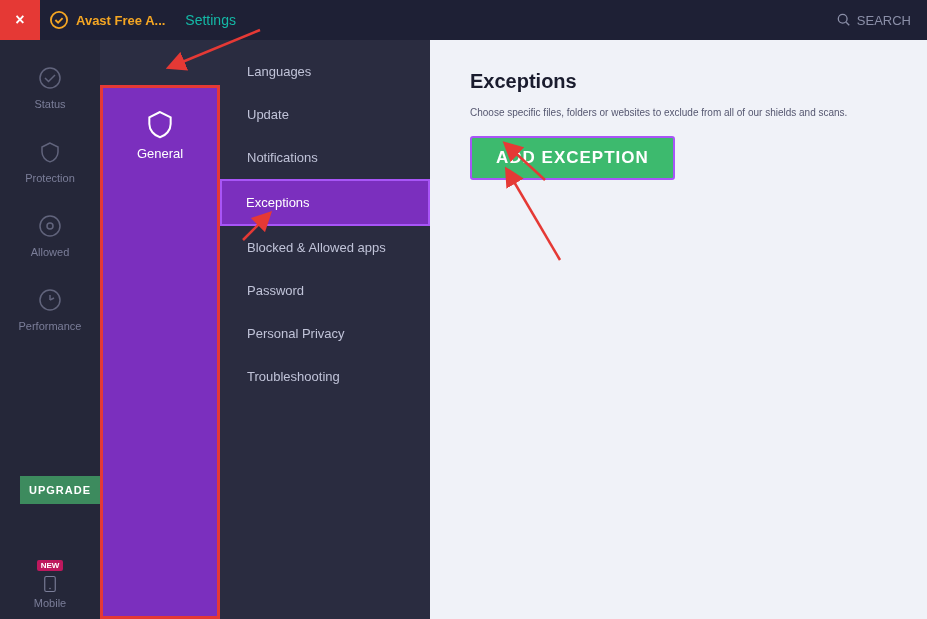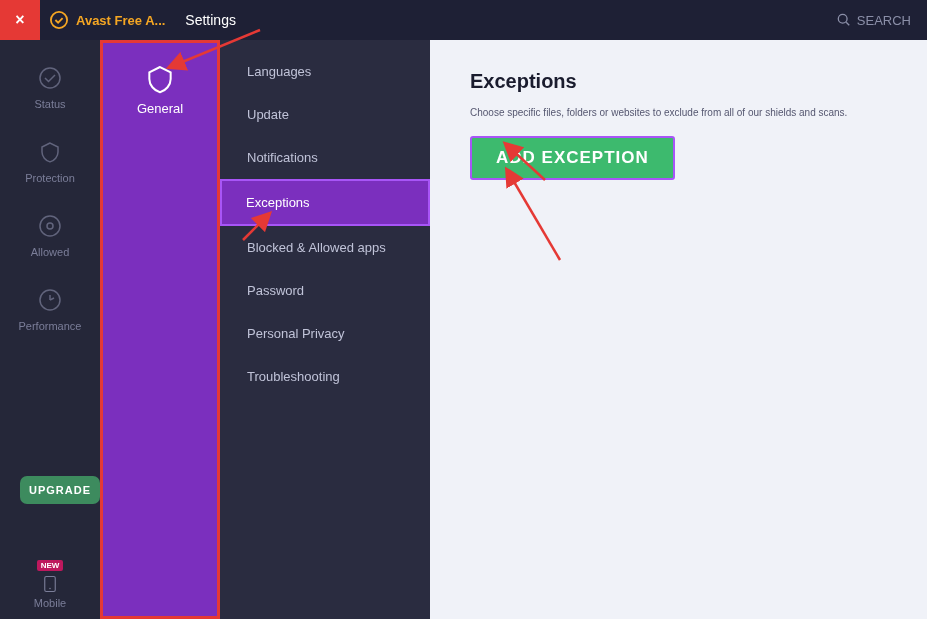--- a/index.html
+++ b/index.html
@@ -35,21 +35,21 @@
     .title-bar-logo {
       display: flex;
       align-items: center;
       gap: 8px;
       padding: 0 10px;
       color: #f5a623;
       font-size: 13px;
       font-weight: bold;
     }
     .title-bar-title {
-      color: #ffffff;
+      color: #14b8a6;
       font-size: 14px;
       padding-left: 10px;
     }
     .title-bar-search {
       position: absolute;
       right: 16px;
       display: flex;
       align-items: center;
       gap: 6px;
       color: #8b8fa8;
@@ -97,21 +97,21 @@
     .sidebar-upgrade {
       position: absolute;
       bottom: 55px;
       left: 10px;
       right: 10px;
     }
     .upgrade-btn {
       background: #3d8b5e;
       color: white;
       border: none;
-      border-radius: 7px;
+      border-radius: 0;
       padding: 8px 0;
       width: 80px;
       font-size: 11px;
       font-weight: bold;
       cursor: pointer;
       letter-spacing: 1px;
     }
     .mobile-item {
       position: absolute;
       bottom: 10px;
@@ -135,20 +135,21 @@
 
     
     .general-sidebar {
       width: 120px;
       background: #7b2fbe;
       display: flex;
       flex-direction: column;
       align-items: center;
       padding-top: 20px;
       gap: 0;
+      margin-top: 45px;
     }
     .general-icon {
       display: flex;
       flex-direction: column;
       align-items: center;
       gap: 6px;
       color: white;
       font-size: 13px;
       font-weight: 500;
     }

